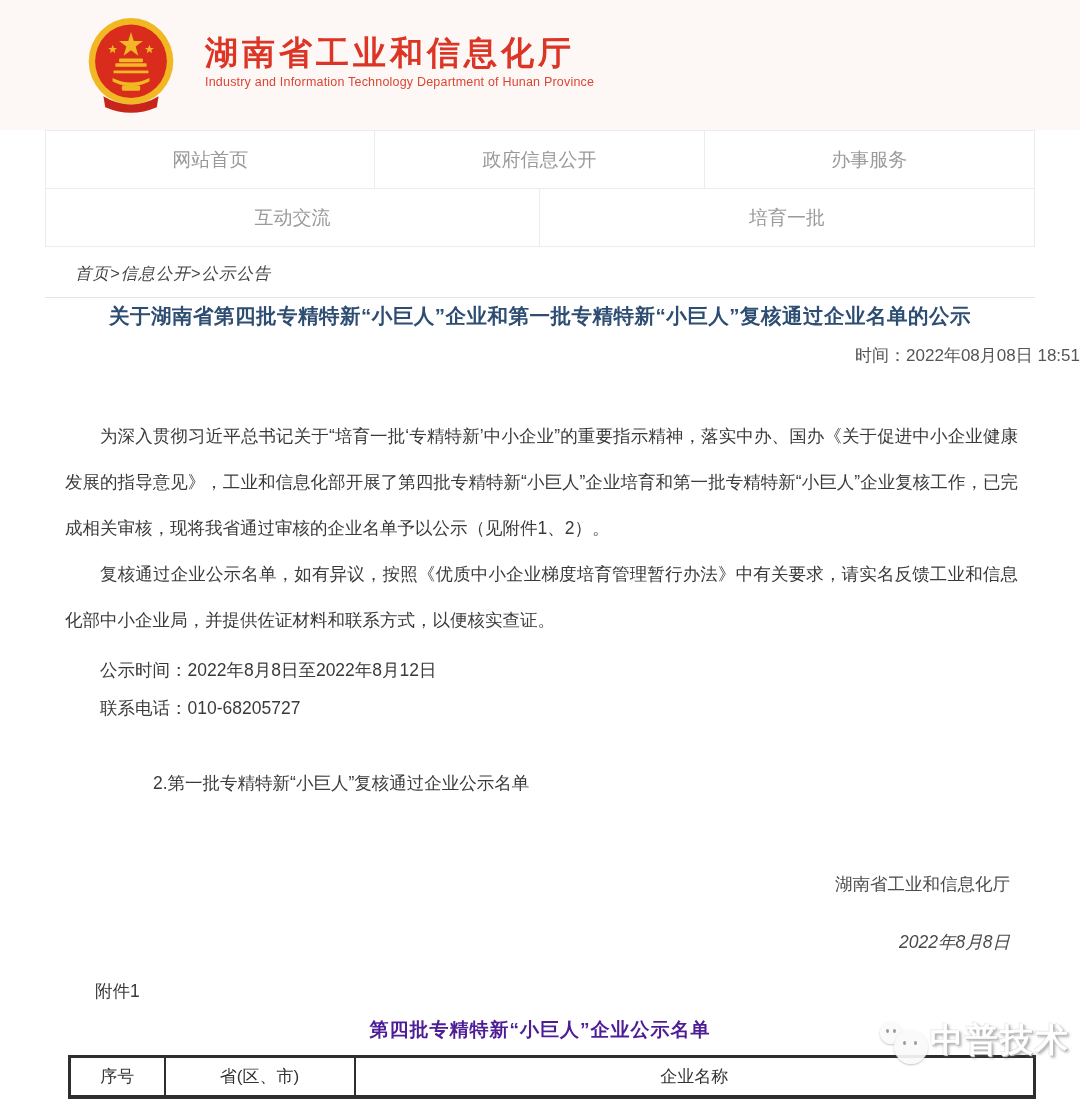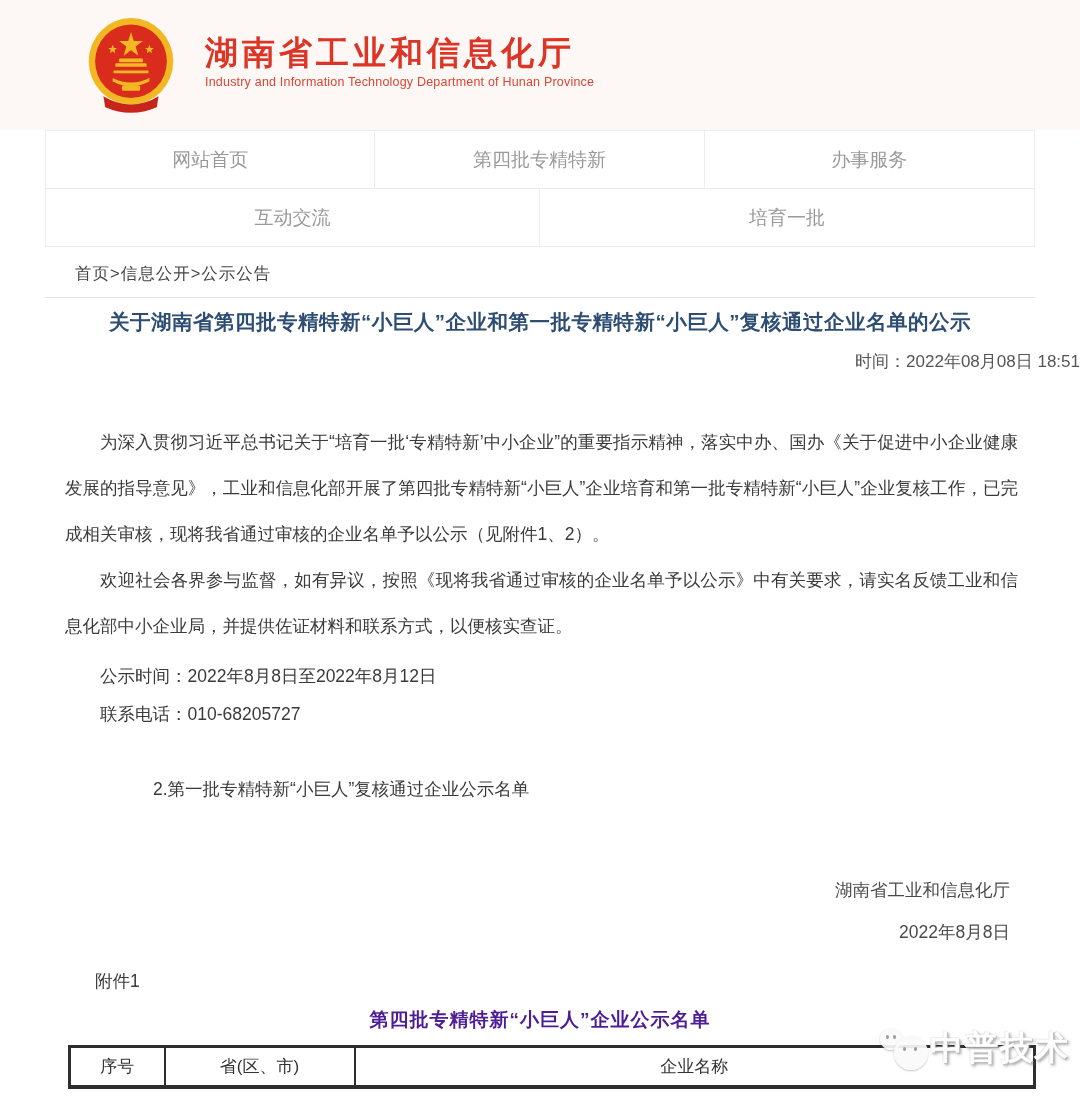--- a/index.html
+++ b/index.html
@@ -30,45 +30,45 @@
   .nav-item {
     height: 57px; display: flex; align-items: center; justify-content: center;
     color: #9a9a9a; font-size: 19px; border-right: 1px solid #ececec; cursor: pointer;
     background: #ffffff;
   }
   .nav-item:last-child { border-right: none; }
 
   
   .breadcrumb-wrap { margin: 0 45px; border-bottom: 1px solid #e4e4e4; }
   .breadcrumb {
-    padding: 16px 0 12px 30px; color: #444444; font-size: 16.5px; letter-spacing: 1px;
+    padding: 16px 0 12px 30px; color: #444444; font-size: 16.5px; letter-spacing: 1px; font-style: italic;
   }
 
   
   .article-title {
-    margin-top: 10px; text-align: center;
+    margin-top: 4px; text-align: center;
     color: #2e4d72; font-size: 20.5px; font-weight: bold; letter-spacing: 0.5px;
   }
   .article-time {
     margin-top: 14px; text-align: right; color: #555555; font-size: 17px;
   }
 
   
   .article-body { margin: 46px 62px 0 65px; font-size: 17.5px; color: #3a3a3a; }
   .para { line-height: 46px; text-indent: 2em; text-align: justify; }
   .meta-line { line-height: 38px; text-indent: 2em; }
   .meta-block { margin-top: 8px; }
   .attachments { margin-top: 36px; }
   .attach-line-1 { line-height: 40px; text-indent: 2em; }
   .attach-line-2 { line-height: 40px; padding-left: 88px; }
 
   
   .signature { margin: 66px 70px 0 0; text-align: right; color: #4a4a4a; font-size: 17.5px; }
   .signature-org { line-height: 30px; }
-  .signature-date { line-height: 30px; margin-top: 12px; }
+  .signature-date { line-height: 30px; margin-top: 28px; font-style: italic; }
 
   
   .attach1-label { margin: 22px 0 0 95px; color: #3a3a3a; font-size: 17.5px; }
   .table-title {
     margin-top: 14px; text-align: center; color: #4c1d95;
     font-size: 19px; font-weight: bold; letter-spacing: 1px;
   }
   .list-table {
     margin: 12px 0 0 68px; width: 968px; border-collapse: collapse;
     border: 3px solid #2e2e2e; font-size: 17px; color: #333333; background: #ffffff;
@@ -77,21 +77,21 @@
     font-weight: normal; text-align: center; height: 40px;
     border-right: 2px solid #2e2e2e; border-bottom: 4px solid #2e2e2e;
     background: #ffffff;
   }
   .list-table .col-seq { width: 95px; }
   .list-table .col-prov { width: 190px; }
 
   
   .watermark {
     position: absolute; left: 878px; top: 1018px; width: 200px; height: 60px;
-    display: flex; align-items: center; pointer-events: none;
+    display: flex; pointer-events: none;
   }
   .wm-icon { width: 52px; height: 48px; position: relative; flex: 0 0 auto; }
   .wm-bubble {
     position: absolute; border-radius: 50%;
     background: rgba(250,250,250,0.92);
     box-shadow: 0 1px 2px rgba(120,120,120,0.45);
   }
   .wm-bubble.small { width: 22px; height: 22px; left: 2px; top: 4px; }
   .wm-bubble.big   { width: 34px; height: 34px; left: 16px; top: 12px; }
   .wm-eye { position: absolute; width: 3px; height: 4px; background: #9a9a9a; border-radius: 50%; }
@@ -122,39 +122,39 @@
     </svg>
     <div class="masthead-text">
       <div class="org-cn-1">湖南省工业和信息化厅</div>
       <div class="org-en">Industry and Information Technology Department of Hunan Province</div>
     </div>
   </header>
 
   <nav class="nav">
     <div class="nav-row nav-row-1">
       <div class="nav-item">网站首页</div>
-      <div class="nav-item">第四批专精特新</div>
+      <div class="nav-item">政府信息公开</div>
       <div class="nav-item">办事服务</div>
     </div>
     <div class="nav-row nav-row-2">
       <div class="nav-item">互动交流</div>
       <div class="nav-item">培育一批</div>
     </div>
   </nav>
 
   <div class="breadcrumb-wrap">
     <div class="breadcrumb">首页&gt;信息公开&gt;公示公告</div>
   </div>
 
   <h1 class="article-title">关于湖南省第四批专精特新“小巨人”企业和第一批专精特新“小巨人”复核通过企业名单的公示</h1>
   <div class="article-time">时间：2022年08月08日 18:51</div>
 
   <div class="article-body">
     <p class="para">为深入贯彻习近平总书记关于“培育一批‘专精特新’中小企业”的重要指示精神，落实中办、国办《关于促进中小企业健康发展的指导意见》，工业和信息化部开展了第四批专精特新“小巨人”企业培育和第一批专精特新“小巨人”企业复核工作，已完成相关审核，现将我省通过审核的企业名单予以公示（见附件1、2）。</p>
-    <p class="para">欢迎社会各界参与监督，如有异议，按照《现将我省通过审核的企业名单予以公示》中有关要求，请实名反馈工业和信息化部中小企业局，并提供佐证材料和联系方式，以便核实查证。</p>
+    <p class="para">复核通过企业公示名单，如有异议，按照《优质中小企业梯度培育管理暂行办法》中有关要求，请实名反馈工业和信息化部中小企业局，并提供佐证材料和联系方式，以便核实查证。</p>
     <div class="meta-block">
       <div class="meta-line">公示时间：2022年8月8日至2022年8月12日</div>
       <div class="meta-line">联系电话：010-68205727</div>
     </div>
     <div class="attachments">
       <div class="attach-line-2">2.第一批专精特新“小巨人”复核通过企业公示名单</div>
     </div>
   </div>
 
   <div class="signature">

